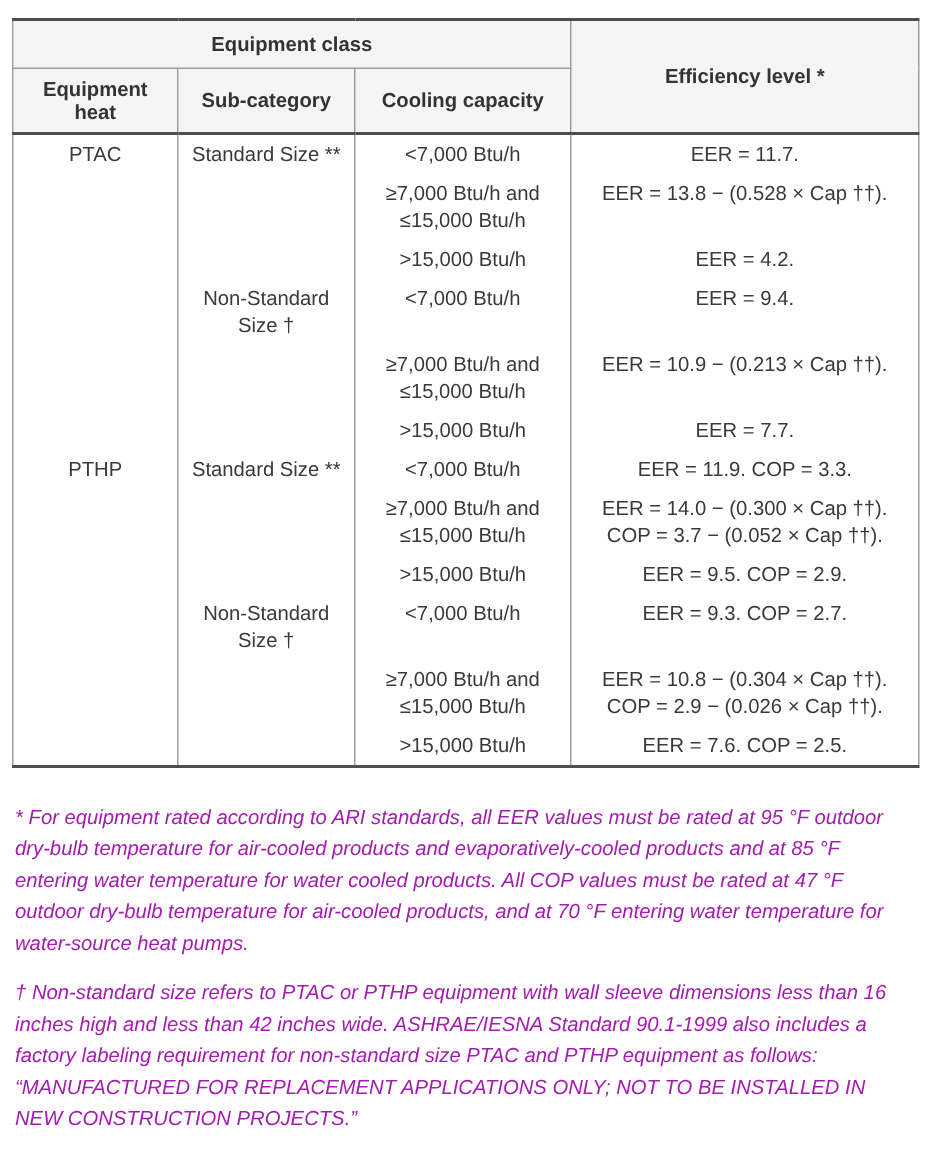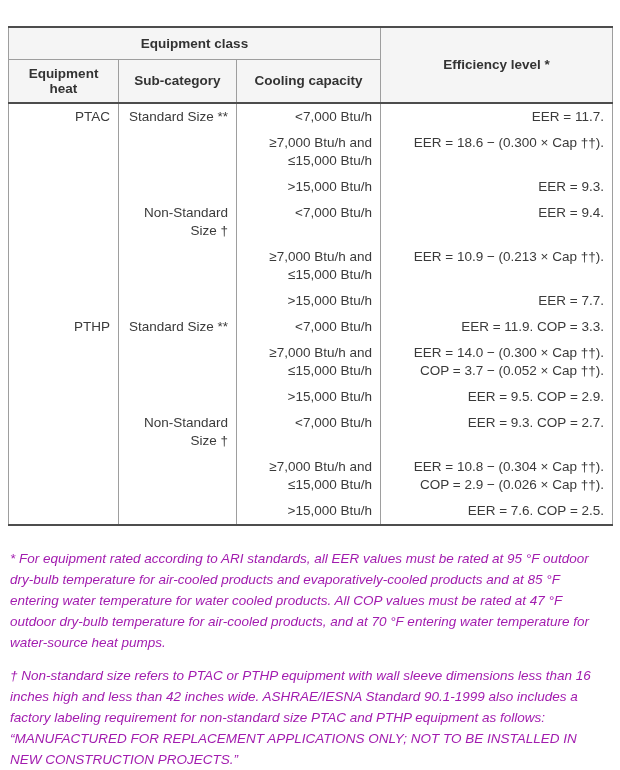--- a/index.html
+++ b/index.html
@@ -8,21 +8,21 @@
     --header-bg:#f5f5f5;
     --text:#3a3a3a;
   }
   *{margin:0;padding:0;box-sizing:border-box;}
   html,body{background:#ffffff;}
   body{
     width:620px;height:770px;overflow:hidden;
     font-family:"Liberation Sans","DejaVu Sans",sans-serif;
     color:var(--text);
   }
-  .page{width:620px;height:770px;padding:26px 8px 0 8px;}
+  .page{width:620px;height:770px;padding:12px 8px 0 8px;}
   table.equipment-table{
     width:604px;
     border-collapse:collapse;
     table-layout:fixed;
     border-top:2px solid var(--border-dark);
     border-bottom:2px solid var(--border-dark);
     border-left:1px solid var(--border-light);
     border-right:1px solid var(--border-light);
     font-size:13.5px;
   }
@@ -40,21 +40,21 @@
     color:#333333;
   }
   thead tr.row-1 th.span-class{height:32px;border-bottom:1px solid var(--border-light);}
   thead tr.row-2 th{height:28px;border-bottom:2px solid var(--border-dark);}
   thead th.efficiency-head{vertical-align:middle;border-bottom:2px solid var(--border-dark);text-align:center;}
   tbody td{
     border-left:1px solid var(--border-light);
     border-right:1px solid var(--border-light);
     border-top:none;border-bottom:none;
     vertical-align:top;
-    text-align:right;
+    text-align:center;
     padding:4px 8px;
     line-height:18px;
   }
   tbody tr.one-line td{height:26px;}
   tbody tr.two-line td{height:44px;}
   .footnotes{margin-top:22px;padding:0 2px;}
   .footnote{
     font-style:italic;
     font-size:13.5px;
     line-height:21px;
@@ -87,25 +87,25 @@
     </thead>
     <tbody>
       <tr class="one-line">
         <td rowspan="6">PTAC</td>
         <td rowspan="3">Standard Size **</td>
         <td>&lt;7,000 Btu/h</td>
         <td>EER = 11.7.</td>
       </tr>
       <tr class="two-line">
         <td>≥7,000 Btu/h and ≤15,000 Btu/h</td>
-        <td>EER = 18.6 − (0.300 × Cap ††).</td>
+        <td>EER = 13.8 − (0.528 × Cap ††).</td>
       </tr>
       <tr class="one-line">
         <td>&gt;15,000 Btu/h</td>
-        <td>EER = 9.3.</td>
+        <td>EER = 4.2.</td>
       </tr>
       <tr class="two-line">
         <td rowspan="3">Non-Standard Size †</td>
         <td>&lt;7,000 Btu/h</td>
         <td>EER = 9.4.</td>
       </tr>
       <tr class="two-line">
         <td>≥7,000 Btu/h and ≤15,000 Btu/h</td>
         <td>EER = 10.9 − (0.213 × Cap ††).</td>
       </tr>

